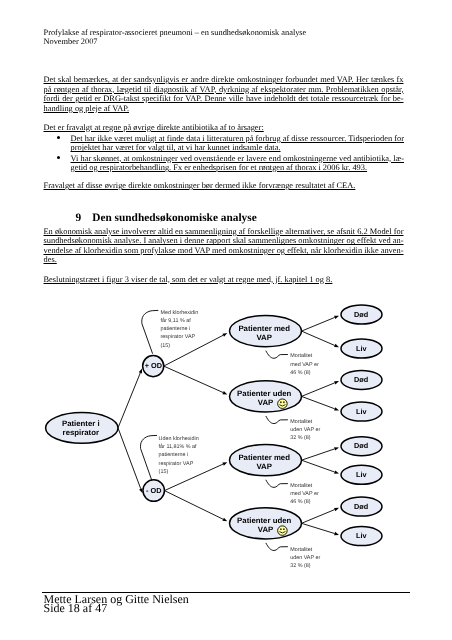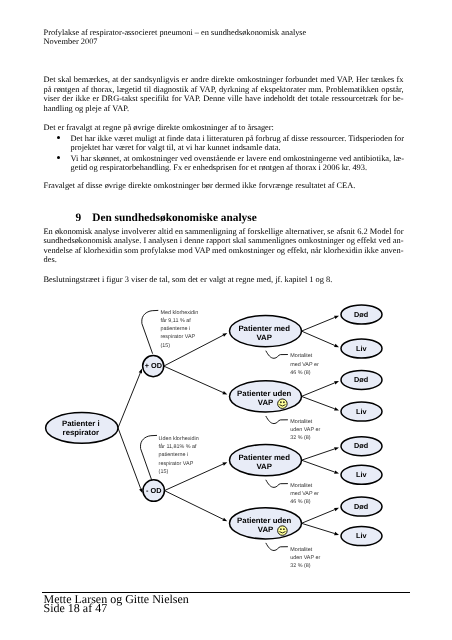--- a/index.html
+++ b/index.html
@@ -6,21 +6,21 @@
   html,body{margin:0;padding:0;}
   body{width:452px;height:640px;background:#ffffff;overflow:hidden;-webkit-font-smoothing:antialiased;text-rendering:geometricPrecision;
        font-family:"Liberation Serif",serif;color:#000;}
   .page{position:relative;width:368px;height:640px;}
   .hdr{position:absolute;left:43.5px;top:27.6px;width:360px;font-size:8.35px;line-height:9.5px;}
   .body{position:absolute;left:43.5px;top:75.2px;width:360px;font-size:8.4px;line-height:9.45px;text-align:justify;}
   p{margin:0 0 9.75px 0;}
   ul{margin:-8.1px -0.5px 8.65px 0;padding:0 0 0 27px;list-style:none;}
   li{position:relative;margin:0 0 0.75px 0;}
   li .bul{position:absolute;left:-13.5px;top:2.2px;width:3.4px;height:3.4px;border-radius:50%;background:#000;font-size:0;overflow:hidden;text-indent:-99px;}
-  .ln{display:block;}
+  .ln{display:block;text-decoration:underline;}
   .ln.j{text-align:justify;text-align-last:justify;}
   h2{font-family:"Liberation Serif",serif;font-size:11.35px;font-weight:bold;margin:21px 0 3.5px 0;line-height:12px;padding-left:32px;}
   h2 .num{display:inline-block;width:16.7px;}
   .ftr{position:absolute;left:43.5px;top:594.7px;width:365.5px;font-size:12px;line-height:9.4px;}
   .ftr .rule{position:absolute;left:-1.8px;top:-2.9px;width:368px;height:1px;background:#000;}
   .ftr .r{text-align:left;}
   svg.fig{position:absolute;left:0;top:0;width:452px;height:640px;overflow:visible;}
   svg.fig .nd{fill:#e8ecf7;stroke:#000;stroke-width:1.5;}
   svg.fig .nd2{fill:#e8ecf7;stroke:#000;stroke-width:1.5;}
   svg.fig .cn{fill:none;stroke:#000;stroke-width:0.9;}
@@ -37,25 +37,25 @@
 
 <div class="page">
   <div class="hdr">
     <div>Profylakse af respirator-associeret pneumoni – en sundhedsøkonomisk analyse</div>
     <div>November 2007</div>
   </div>
   <div class="body">
     <p>
       <span class="ln j">Det skal bemærkes, at der sandsynligvis er andre direkte omkostninger forbundet med VAP. Her tænkes fx</span>
       <span class="ln j">på røntgen af thorax, lægetid til diagnostik af VAP, dyrkning af ekspektorater mm. Problematikken opstår,</span>
-      <span class="ln j">viser der ikke er DRG-takst specifikt for VAP. Denne ville have indeholdt det totale ressourcetræk for be-</span>
+      <span class="ln j">fordi der getid er DRG-takst specifikt for VAP. Denne ville have indeholdt det totale ressourcetræk for be-</span>
       <span class="ln">handling og pleje af VAP.</span>
     </p>
     <p>
-      <span class="ln">Det er fravalgt at regne på øvrige direkte omkostninger af to årsager:</span>
+      <span class="ln">Det er fravalgt at regne på øvrige direkte antibiotika af to årsager:</span>
     </p>
     <ul>
       <li>
           <span class="bul">•</span>
           <span class="ln j">Det har ikke været muligt at finde data i litteraturen på forbrug af disse ressourcer. Tidsperioden for</span>
           <span class="ln">projektet har været for valgt til, at vi har kunnet indsamle data.</span>
         </li>
       <li>
           <span class="bul">•</span>
           <span class="ln j">Vi har skønnet, at omkostninger ved ovenstående er lavere end omkostningerne ved antibiotika, læ-</span>

